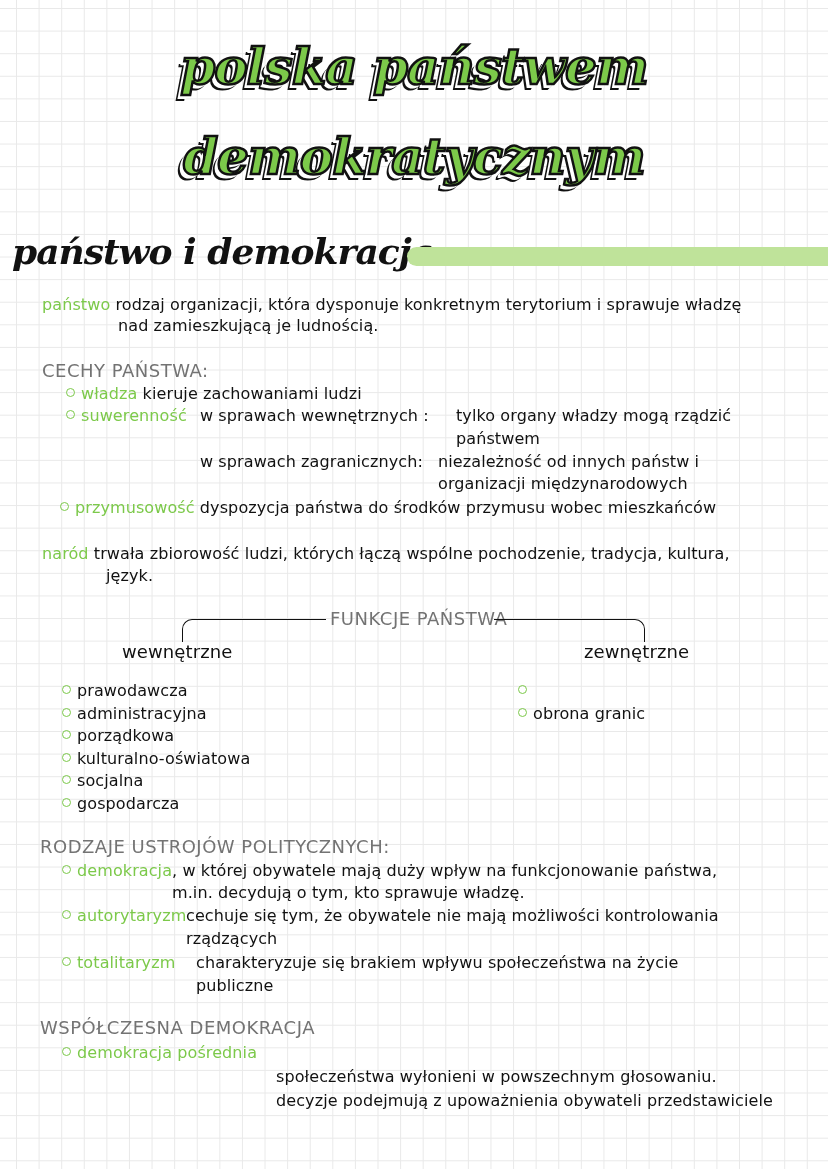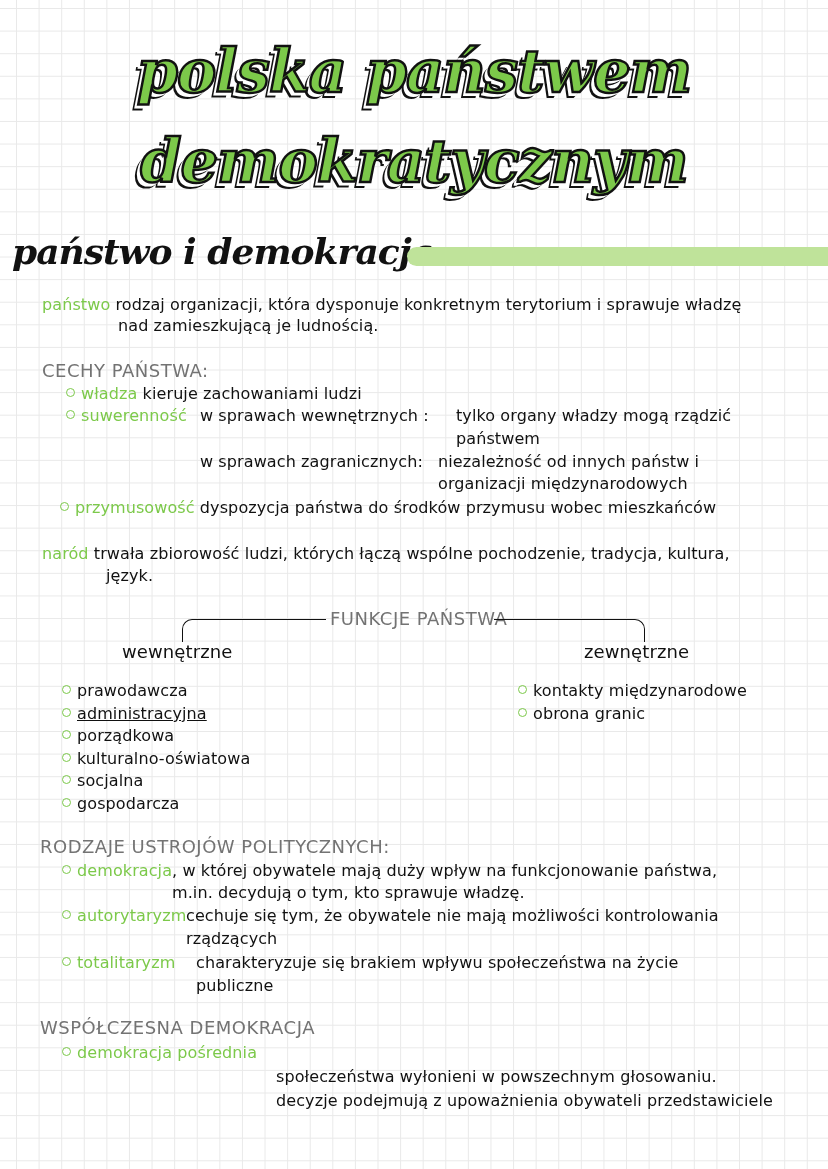--- a/index.html
+++ b/index.html
@@ -22,21 +22,21 @@
     }
 
     
     .title-line {
       position: absolute;
       left: 0; width: 828px;
       text-align: center;
       font-family: "DejaVu Serif", serif;
       font-style: italic;
       font-weight: bold;
-      font-size: 59px;
+      font-size: 50px;
       line-height: 1;
       color: #7cc94a;
       letter-spacing: -1px;
       -webkit-text-stroke: 2.5px #111;
       text-shadow: -4px 4px 0 #ffffff, -6px 6px 0 #111;
     }
     .title-1 { top: 42px; }
     .title-2 { top: 132px; }
 
     
@@ -153,27 +153,27 @@
 <div class="bracket-left"></div>
 <div class="bracket-line" style="left:196px; top:619px; width:130px;"></div>
 <div class="txt green-cap" style="left:330px; top:608px;">FUNKCJE PAŃSTWA</div>
 <div class="bracket-line" style="left:494px; top:619px; width:136px;"></div>
 <div class="bracket-right"></div>
 
 <div class="txt" style="left:122px; top:641px; font-size:18px;">wewnętrzne</div>
 <div class="txt" style="left:584px; top:641px; font-size:18px;">zewnętrzne</div>
 
 <div class="txt" style="left:62px; top:680px;"><span class="bullet"></span><span>prawodawcza</span></div>
-<div class="txt" style="left:62px; top:703px;text-decoration:underline;"><span class="bullet"></span><span>administracyjna</span></div>
+<div class="txt" style="left:62px; top:703px;"><span class="bullet"></span><span>administracyjna</span></div>
 <div class="txt" style="left:62px; top:725px;"><span class="bullet"></span><span>porządkowa</span></div>
 <div class="txt" style="left:62px; top:748px;"><span class="bullet"></span><span>kulturalno-oświatowa</span></div>
 <div class="txt" style="left:62px; top:770px;"><span class="bullet"></span><span>socjalna</span></div>
 <div class="txt" style="left:62px; top:793px;"><span class="bullet"></span><span>gospodarcza</span></div>
 
-<div class="txt" style="left:518px; top:680px;"><span class="bullet"></span><span>kontakty międzynarodowe</span></div>
+<div class="txt" style="left:518px; top:680px;"><span class="bullet"></span></div>
 <div class="txt" style="left:518px; top:703px;"><span class="bullet"></span><span>obrona granic</span></div>
 
 <div class="txt green-cap" style="left:40px; top:836px;">RODZAJE USTROJÓW POLITYCZNYCH:</div>
 
 <div class="txt" style="left:62px; top:860px;">
   <span class="bullet"></span><span class="green">demokracja</span><span>, w której obywatele mają duży wpływ na funkcjonowanie państwa,</span>
 </div>
 <div class="txt" style="left:172px; top:882px;">m.in. decydują o tym, kto sprawuje władzę.</div>
 
 <div class="txt" style="left:62px; top:905px;">

